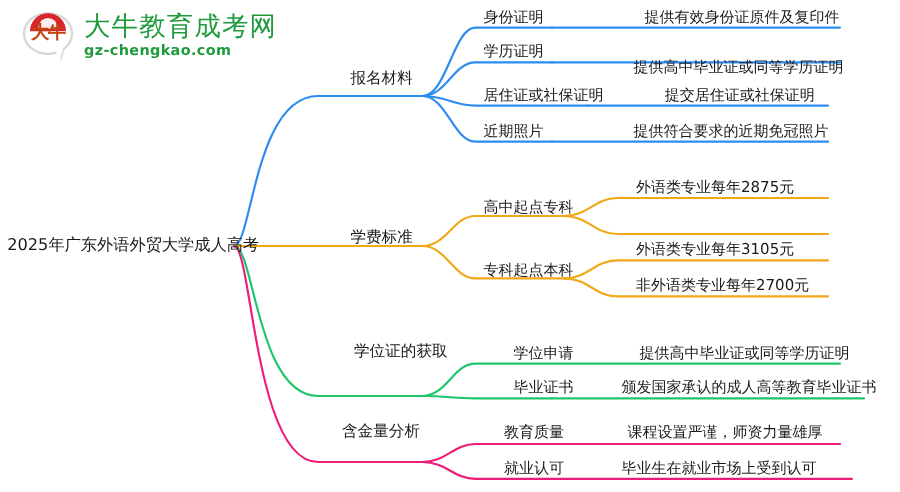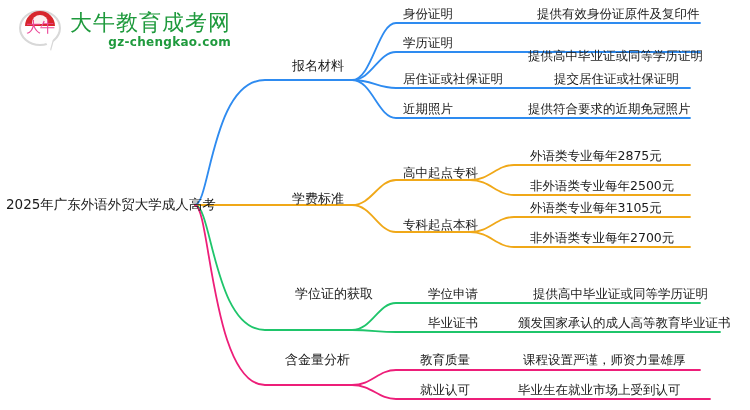--- a/index.html
+++ b/index.html
@@ -32,31 +32,31 @@
     background:#d7262c;
     border-radius:15px 15px 0 0;
     overflow:hidden;
   }
   .cap:after{
     content:"";position:absolute;left:7px;top:4px;width:16px;height:9px;
     background:#ffffff;border-radius:9px 9px 0 0;opacity:.92;
   }
   .mark-text{
     position:absolute;left:0;top:12px;width:44px;height:30px;
-    font-size:15px;font-weight:normal;color:#ec4899;line-height:14px;
+    font-size:15px;font-weight:bold;color:#c2410c;line-height:14px;
     text-align:center;letter-spacing:-1px;
   }
   .logo-words{display:flex;flex-direction:column;justify-content:center;}
   .logo-cn{
     font-size:22px;font-weight:normal;color:#1f9a3d;letter-spacing:1px;
     line-height:24px;white-space:nowrap;
   }
   .logo-en{
     font-size:12px;font-weight:bold;color:#1f9a3d;letter-spacing:.3px;
-    line-height:14px;white-space:nowrap;text-align:right;
+    line-height:14px;white-space:nowrap;
   }
 
   
   .node{position:absolute;white-space:nowrap;color:#1a1a1a;}
   .root-label{
     left:6px;top:196px;font-size:13.5px;line-height:16px;
   }
   .branch-label{font-size:13px;line-height:16px;}
   .topic-label{font-size:12.5px;line-height:15px;}
   .leaf-label{font-size:12.5px;line-height:15px;}
@@ -131,21 +131,20 @@
   <div class="node leaf-label" style="left:528px;top:48px;">提供高中毕业证或同等学历证明</div>
 
   <div class="node topic-label" style="left:403px;top:71px;">居住证或社保证明</div>
   <div class="node leaf-label" style="left:554px;top:71px;">提交居住证或社保证明</div>
 
   <div class="node topic-label" style="left:403px;top:101px;">近期照片</div>
   <div class="node leaf-label" style="left:528px;top:101px;">提供符合要求的近期免冠照片</div>
 
   <div class="node topic-label" style="left:403px;top:165px;">高中起点专科</div>
   <div class="node leaf-label" style="left:530px;top:148px;">外语类专业每年2875元</div>
-  <div class="node leaf-label" style="left:530px;top:178px;">非外语类专业每年2500元</div>
 
   <div class="node topic-label" style="left:403px;top:217px;">专科起点本科</div>
   <div class="node leaf-label" style="left:530px;top:200px;">外语类专业每年3105元</div>
   <div class="node leaf-label" style="left:530px;top:230px;">非外语类专业每年2700元</div>
 
   <div class="node topic-label" style="left:428px;top:286px;">学位申请</div>
   <div class="node leaf-label" style="left:533px;top:286px;">提供高中毕业证或同等学历证明</div>
 
   <div class="node topic-label" style="left:428px;top:315px;">毕业证书</div>
   <div class="node leaf-label" style="left:518px;top:315px;">颁发国家承认的成人高等教育毕业证书</div>

